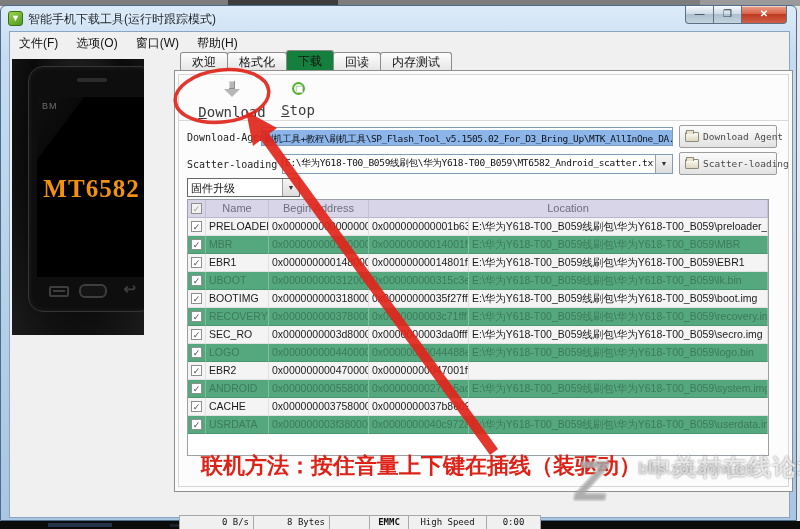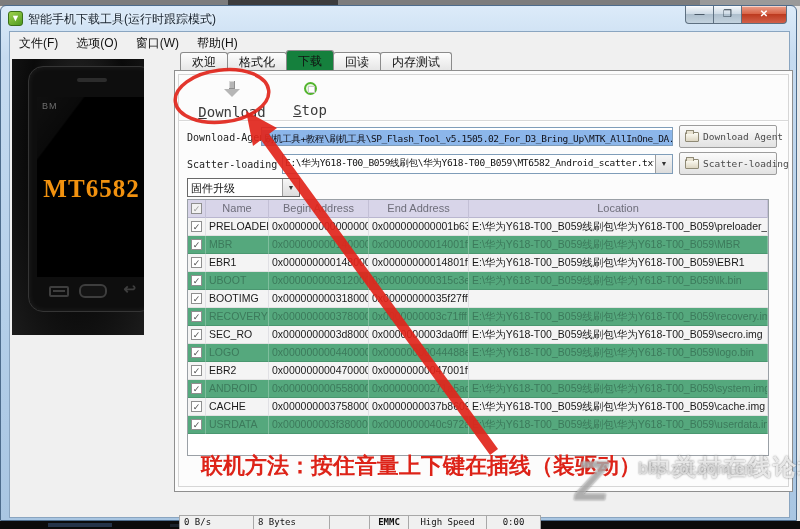--- a/index.html
+++ b/index.html
@@ -69,21 +69,21 @@
   .inner-frame { position:absolute; left:3px; top:3px; right:3px; bottom:4px; border:1px solid #d6d6d6; pointer-events:none; }
 
   
   .toolbtn { position:absolute; top:8px; width:70px; height:40px; text-align:center; cursor:pointer; }
   .toolbtn .lbl { display:block; margin-top:3px; font-family:"DejaVu Sans Mono", monospace; font-size:14px; color:#3a3a3a; }
   .toolbtn .lbl::first-letter { text-decoration:underline; }
   .btn-download { left:22px; }
   .dl-arrow { display:inline-block; position:relative; width:16px; height:16px; margin-top:2px; }
   .dl-arrow .stem { position:absolute; left:5px; top:0; width:6px; height:8px; background:#b6b6b6; box-shadow:inset -1px -1px 0 #8f8f8f, inset 1px 1px 0 #d8d8d8; }
   .dl-arrow .head { position:absolute; left:0; top:8px; width:0; height:0; border-left:8px solid transparent; border-right:8px solid transparent; border-top:8px solid #b6b6b6; }
-  .btn-stop { left:112px; width:46px; }
+  .btn-stop { left:100px; width:46px; }
   .stop-ico { display:inline-block; width:13px; height:13px; margin-top:3px; border-radius:50%;
               background:#e7f7df; border:2px solid #53b42e; position:relative; }
   .stop-ico::after { content:""; position:absolute; left:2px; top:2px; width:5px; height:5px; background:#fff; border:1px solid #c9c9c9; }
   .toolbar-sep { position:absolute; left:4px; top:49px; width:609px; height:2px;
                  border-top:1px solid #d9d9d9; border-bottom:1px solid #ffffff; }
 
   
   .fldlabel { position:absolute; font-family:"DejaVu Sans Mono", monospace; font-size:10px; color:#222; white-space:nowrap; }
   .da-label { left:12px; top:61px; }
   .da-box { position:absolute; left:86px; top:56px; width:412px; height:19px; background:#fff; border:1px solid #7f9db9; overflow:hidden; }
@@ -126,21 +126,21 @@
   .prow.r-hl .pcell { border-right:1px solid rgba(255,255,255,.25); }
   .cbx { display:inline-block; width:11px; height:11px; margin-top:3px; background:#fff; border:1px solid #8f8f8f;
          font-size:9px; line-height:10px; color:#4c4c4c; text-align:center; }
   .phead .cbx { color:#9a9a9a; background:#f2f2f2; }
 
   
   .statusbar { position:absolute; left:170px; top:483px; width:620px; height:15px; display:flex; z-index:3; }
   .scell { height:15px; border:1px solid #a8a8a8; margin-left:-1px; background:#f0f0f0;
            font-family:"DejaVu Sans Mono", monospace; font-size:9px; line-height:13px; color:#111;
            overflow:hidden; white-space:nowrap; padding:0 4px; }
-  .scell.right { text-align:left; }
+  .scell.right { text-align:right; }
   .scell.center { text-align:center; }
   .scell.bold { font-weight:bold; }
 
   
   .anno-text { position:absolute; left:186px; top:451px; width:470px; text-align:center; z-index:40;
                font-family:"Liberation Serif", serif; font-size:22px; font-weight:bold; color:#dd2318; white-space:nowrap; }
   .anno-svg { position:absolute; left:0; top:0; width:800px; height:529px; z-index:50; pointer-events:none; }
 
   
   .watermark { position:absolute; z-index:60; pointer-events:none; color:rgba(255,255,255,.78);
@@ -236,21 +236,20 @@
         <div class="fw-select">
           <span class="val">固件升级</span>
           <span class="combo-arrow">▼</span>
         </div>
 
         <div class="ptable">
           <div class="prow phead">
               <div class="pcell cb-col"><span class="cbx">✓</span></div>
               <div class="pcell c-name">Name</div>
               <div class="pcell c-begin">Begin Address</div>
-              <div class="pcell c-end">End Address</div>
               <div class="pcell c-loc">Location</div>
             </div>
           <div>
               <div class="prow r-plain">
                 <div class="pcell cb-col"><span class="cbx">✓</span></div>
                 <div class="pcell c-name">PRELOADER</div>
                 <div class="pcell c-begin">0x0000000000000000</div>
                 <div class="pcell c-end">0x000000000001b63b</div>
                 <div class="pcell c-loc">E:\华为Y618-T00_B059线刷包\华为Y618-T00_B059\preloader_h...</div>
               </div>
@@ -273,20 +272,21 @@
                 <div class="pcell c-name">UBOOT</div>
                 <div class="pcell c-begin">0x0000000003120000</div>
                 <div class="pcell c-end">0x000000000315c3e3</div>
                 <div class="pcell c-loc">E:\华为Y618-T00_B059线刷包\华为Y618-T00_B059\lk.bin</div>
               </div>
               <div class="prow r-plain">
                 <div class="pcell cb-col"><span class="cbx">✓</span></div>
                 <div class="pcell c-name">BOOTIMG</div>
                 <div class="pcell c-begin">0x0000000003180000</div>
                 <div class="pcell c-end">0x00000000035f27ff</div>
+                <div class="pcell c-loc">E:\华为Y618-T00_B059线刷包\华为Y618-T00_B059\boot.img</div>
               </div>
               <div class="prow r-hl">
                 <div class="pcell cb-col"><span class="cbx">✓</span></div>
                 <div class="pcell c-name">RECOVERY</div>
                 <div class="pcell c-begin">0x0000000003780000</div>
                 <div class="pcell c-end">0x0000000003c71fff</div>
                 <div class="pcell c-loc">E:\华为Y618-T00_B059线刷包\华为Y618-T00_B059\recovery.img</div>
               </div>
               <div class="prow r-plain">
                 <div class="pcell cb-col"><span class="cbx">✓</span></div>
@@ -313,21 +313,20 @@
                 <div class="pcell c-name">ANDROID</div>
                 <div class="pcell c-begin">0x0000000005580000</div>
                 <div class="pcell c-end">0x00000000271a5ac7</div>
                 <div class="pcell c-loc">E:\华为Y618-T00_B059线刷包\华为Y618-T00_B059\system.img</div>
               </div>
               <div class="prow r-plain">
                 <div class="pcell cb-col"><span class="cbx">✓</span></div>
                 <div class="pcell c-name">CACHE</div>
                 <div class="pcell c-begin">0x0000000037580000</div>
                 <div class="pcell c-end">0x0000000037b86093</div>
-                <div class="pcell c-loc">E:\华为Y618-T00_B059线刷包\华为Y618-T00_B059\cache.img</div>
               </div>
               <div class="prow r-hl">
                 <div class="pcell cb-col"><span class="cbx">✓</span></div>
                 <div class="pcell c-name">USRDATA</div>
                 <div class="pcell c-begin">0x000000003f380000</div>
                 <div class="pcell c-end">0x0000000040c972af</div>
                 <div class="pcell c-loc">E:\华为Y618-T00_B059线刷包\华为Y618-T00_B059\userdata.img</div>
               </div>
             </div>
         </div>

